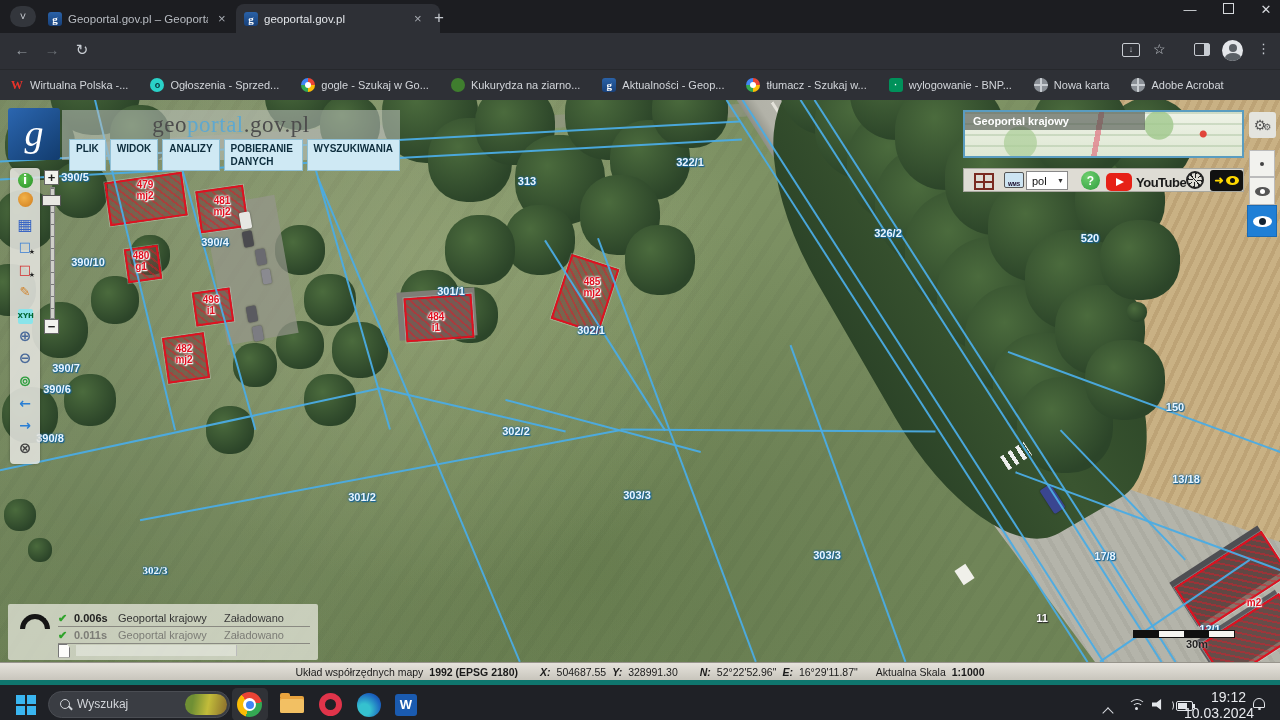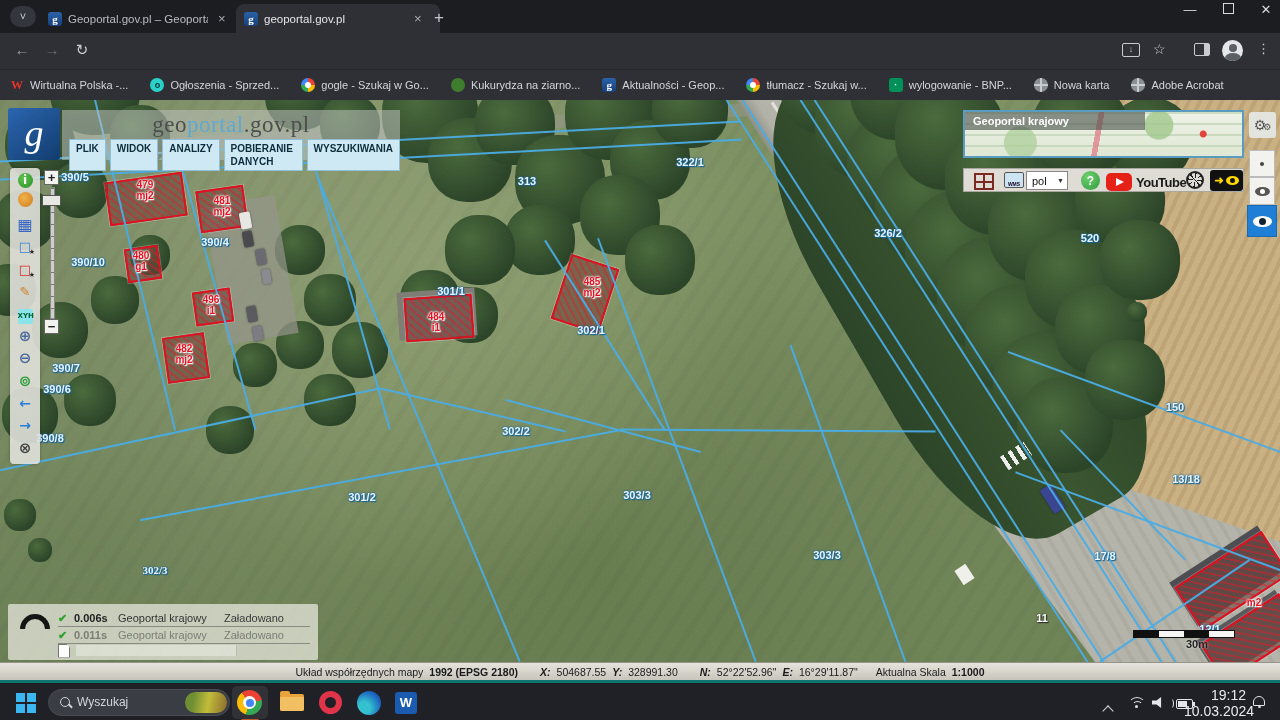--- a/index.html
+++ b/index.html
@@ -197,21 +197,21 @@
   #lrow3 .fbar{width:160px;height:11px;background:rgba(255,255,255,.35);border-right:1px solid #bbb;}
 
   
   #statusbar{position:absolute;left:0;top:662px;width:1280px;height:18px;
     background:linear-gradient(#e6e3dc,#c8c5bc);border-top:1px solid #97948c;box-sizing:border-box;
     display:flex;justify-content:center;align-items:center;gap:6px;font-size:10.5px;color:#1a1a1a;}
   #statusbar .b{font-weight:bold;}
   #statusbar .bi{font-weight:bold;font-style:italic;}
 
   
-  #taskbar{position:absolute;left:0;top:680px;width:1280px;height:40px;background:#1f2126;border-top:3px solid #0f766e;box-sizing:border-box;}
+  #taskbar{position:absolute;left:0;top:680px;width:1280px;height:40px;background:#1f2126;border-top:5px solid #0f766e;box-sizing:border-box;}
   #startbtn{left:16px;top:10px;width:20px;height:20px;display:grid;grid-template-columns:9px 9px;grid-gap:2px;}
   #startbtn i{width:9px;height:9px;background:#3ab6f0;}
   #searchpill{left:48px;top:6px;width:182px;height:27px;border-radius:14px;background:#3a3d43;border:1px solid #4a4d53;
     box-sizing:border-box;color:#d2d5da;font-size:12px;}
   .magic{position:absolute;left:11px;top:7px;width:8px;height:8px;border:1.5px solid #cfd3d8;border-radius:50%;}
   .magic::after{content:"";position:absolute;left:7px;top:7px;width:5px;height:1.5px;background:#cfd3d8;transform:rotate(45deg);}
   #searchpill .stext{position:absolute;left:28px;top:5px;}
   #searchpill .simg{position:absolute;right:2px;top:2px;width:42px;height:21px;border-radius:11px;
     background:linear-gradient(100deg,#6f8f34 20%,#c2bc3a 55%,#8a6c2c);}
   #chromebox{left:232px;top:3px;width:36px;height:33px;background:rgba(255,255,255,.08);border-radius:5px;}

